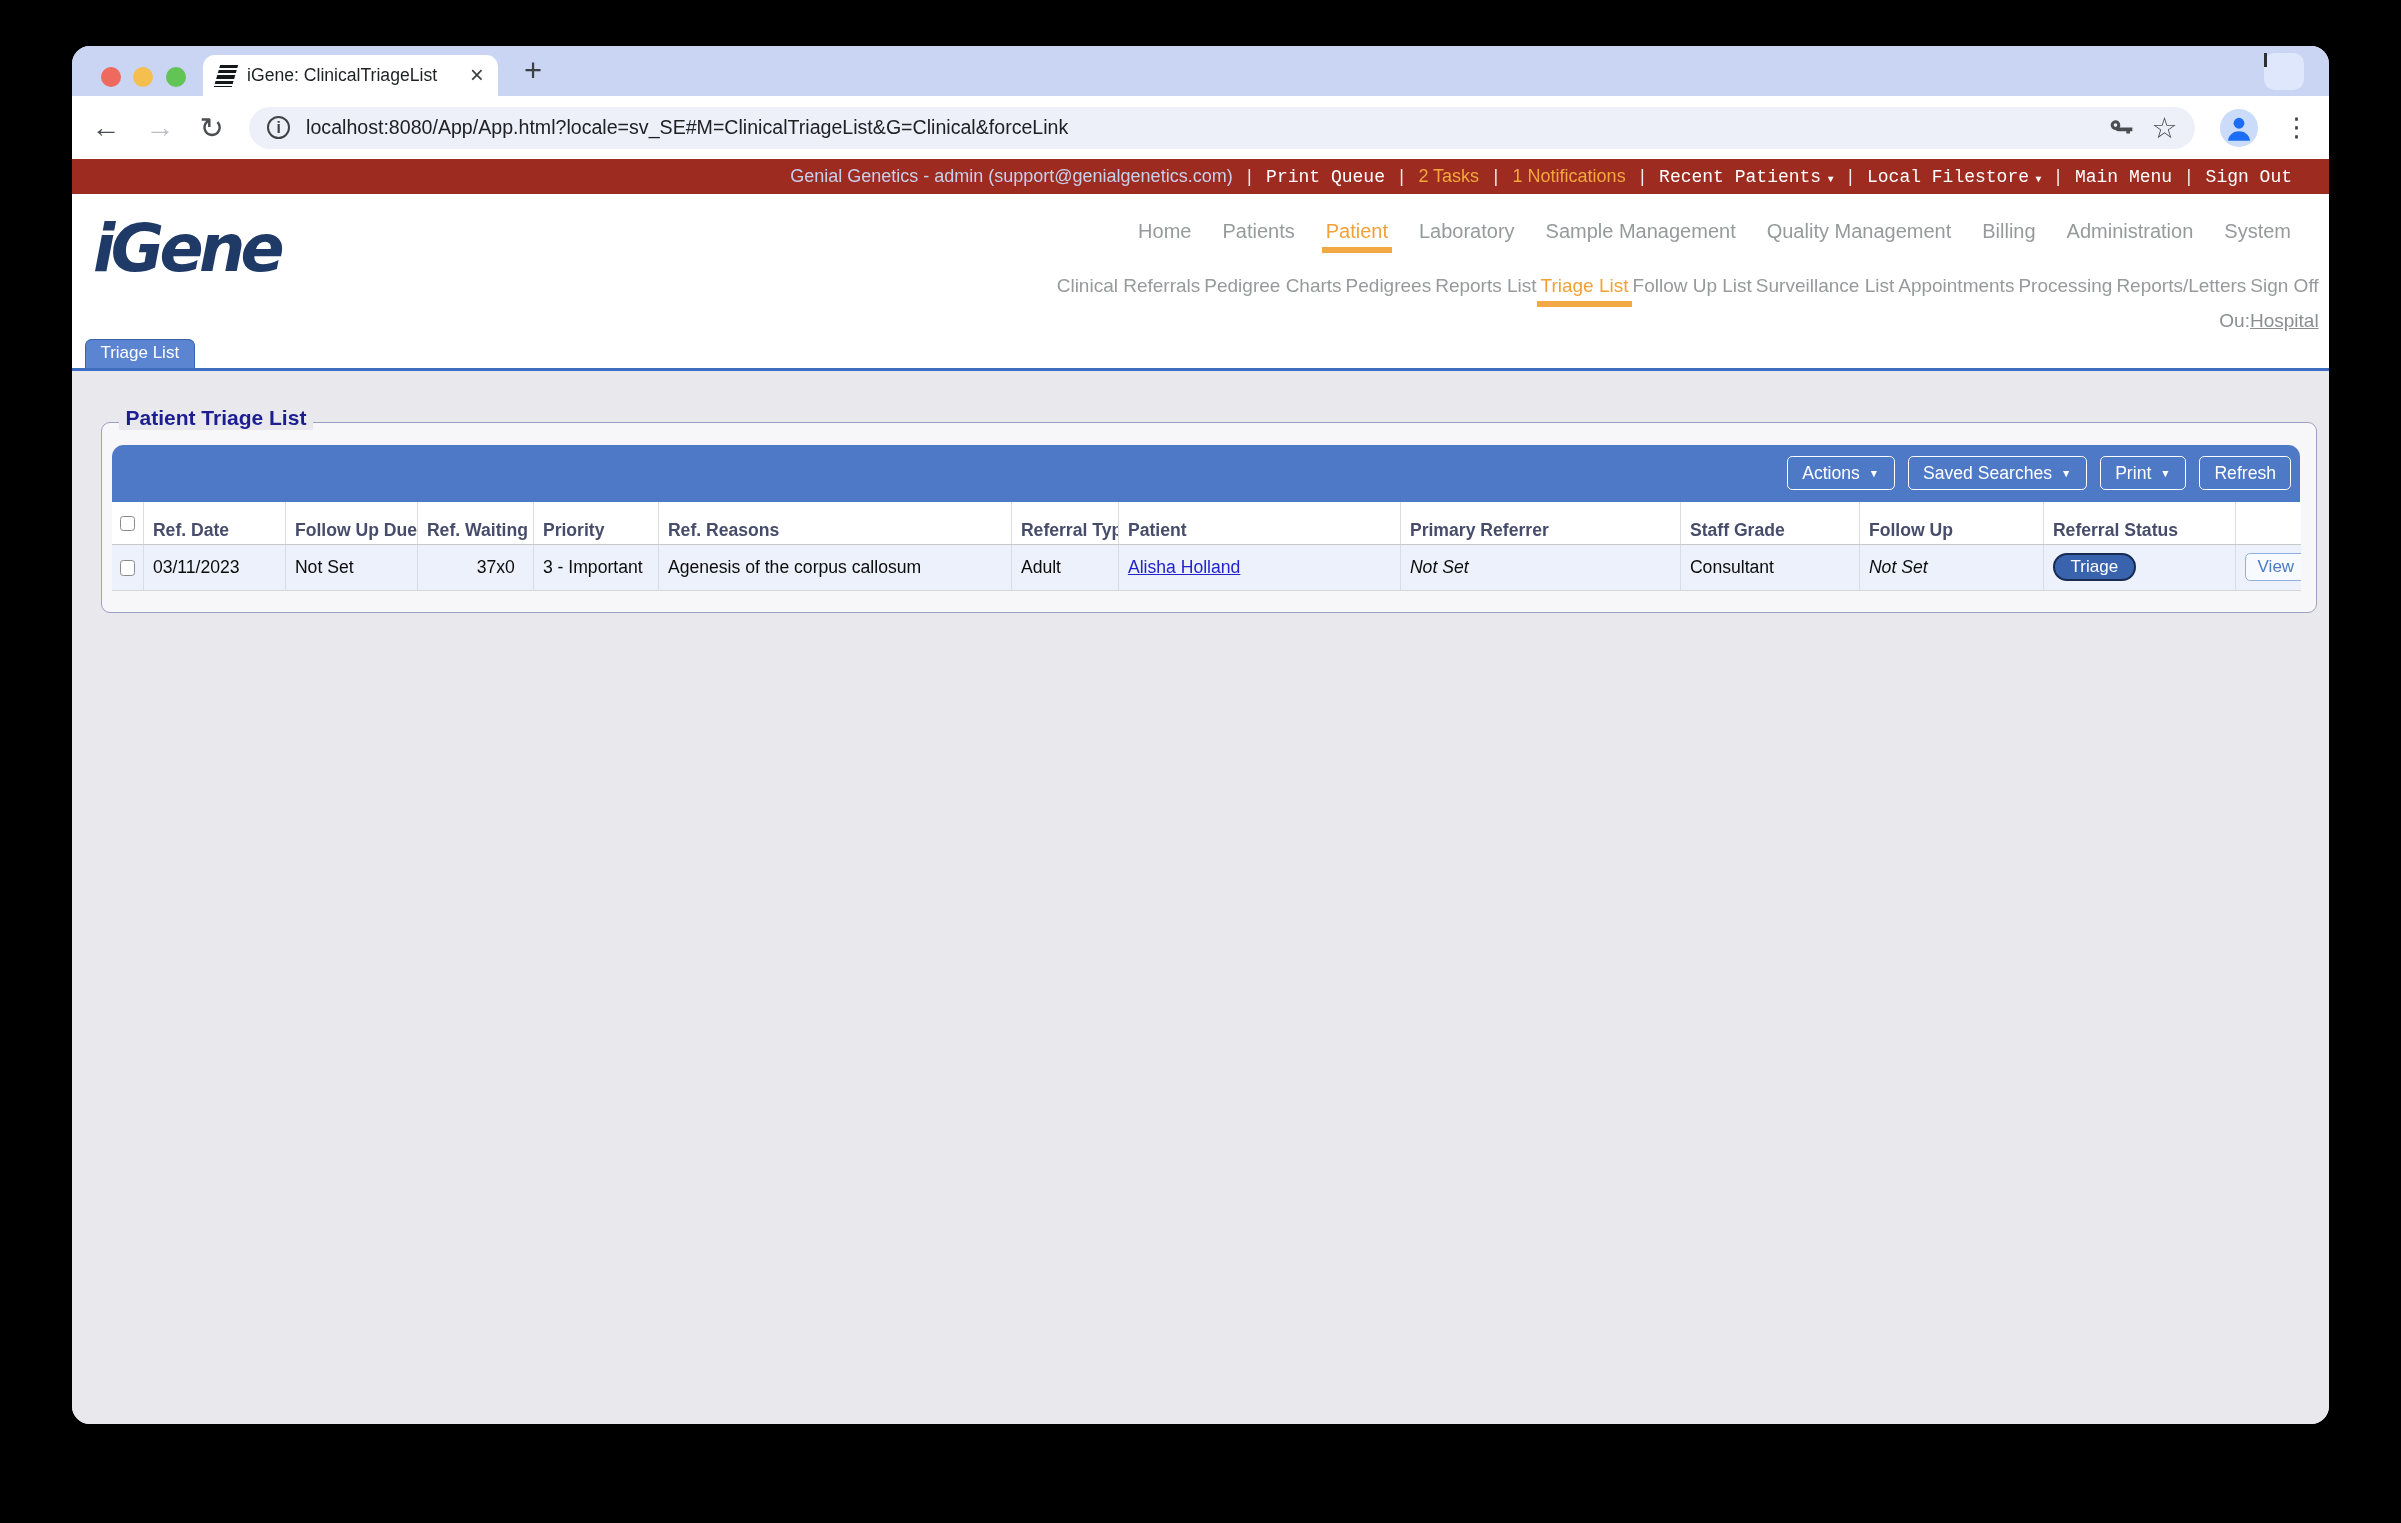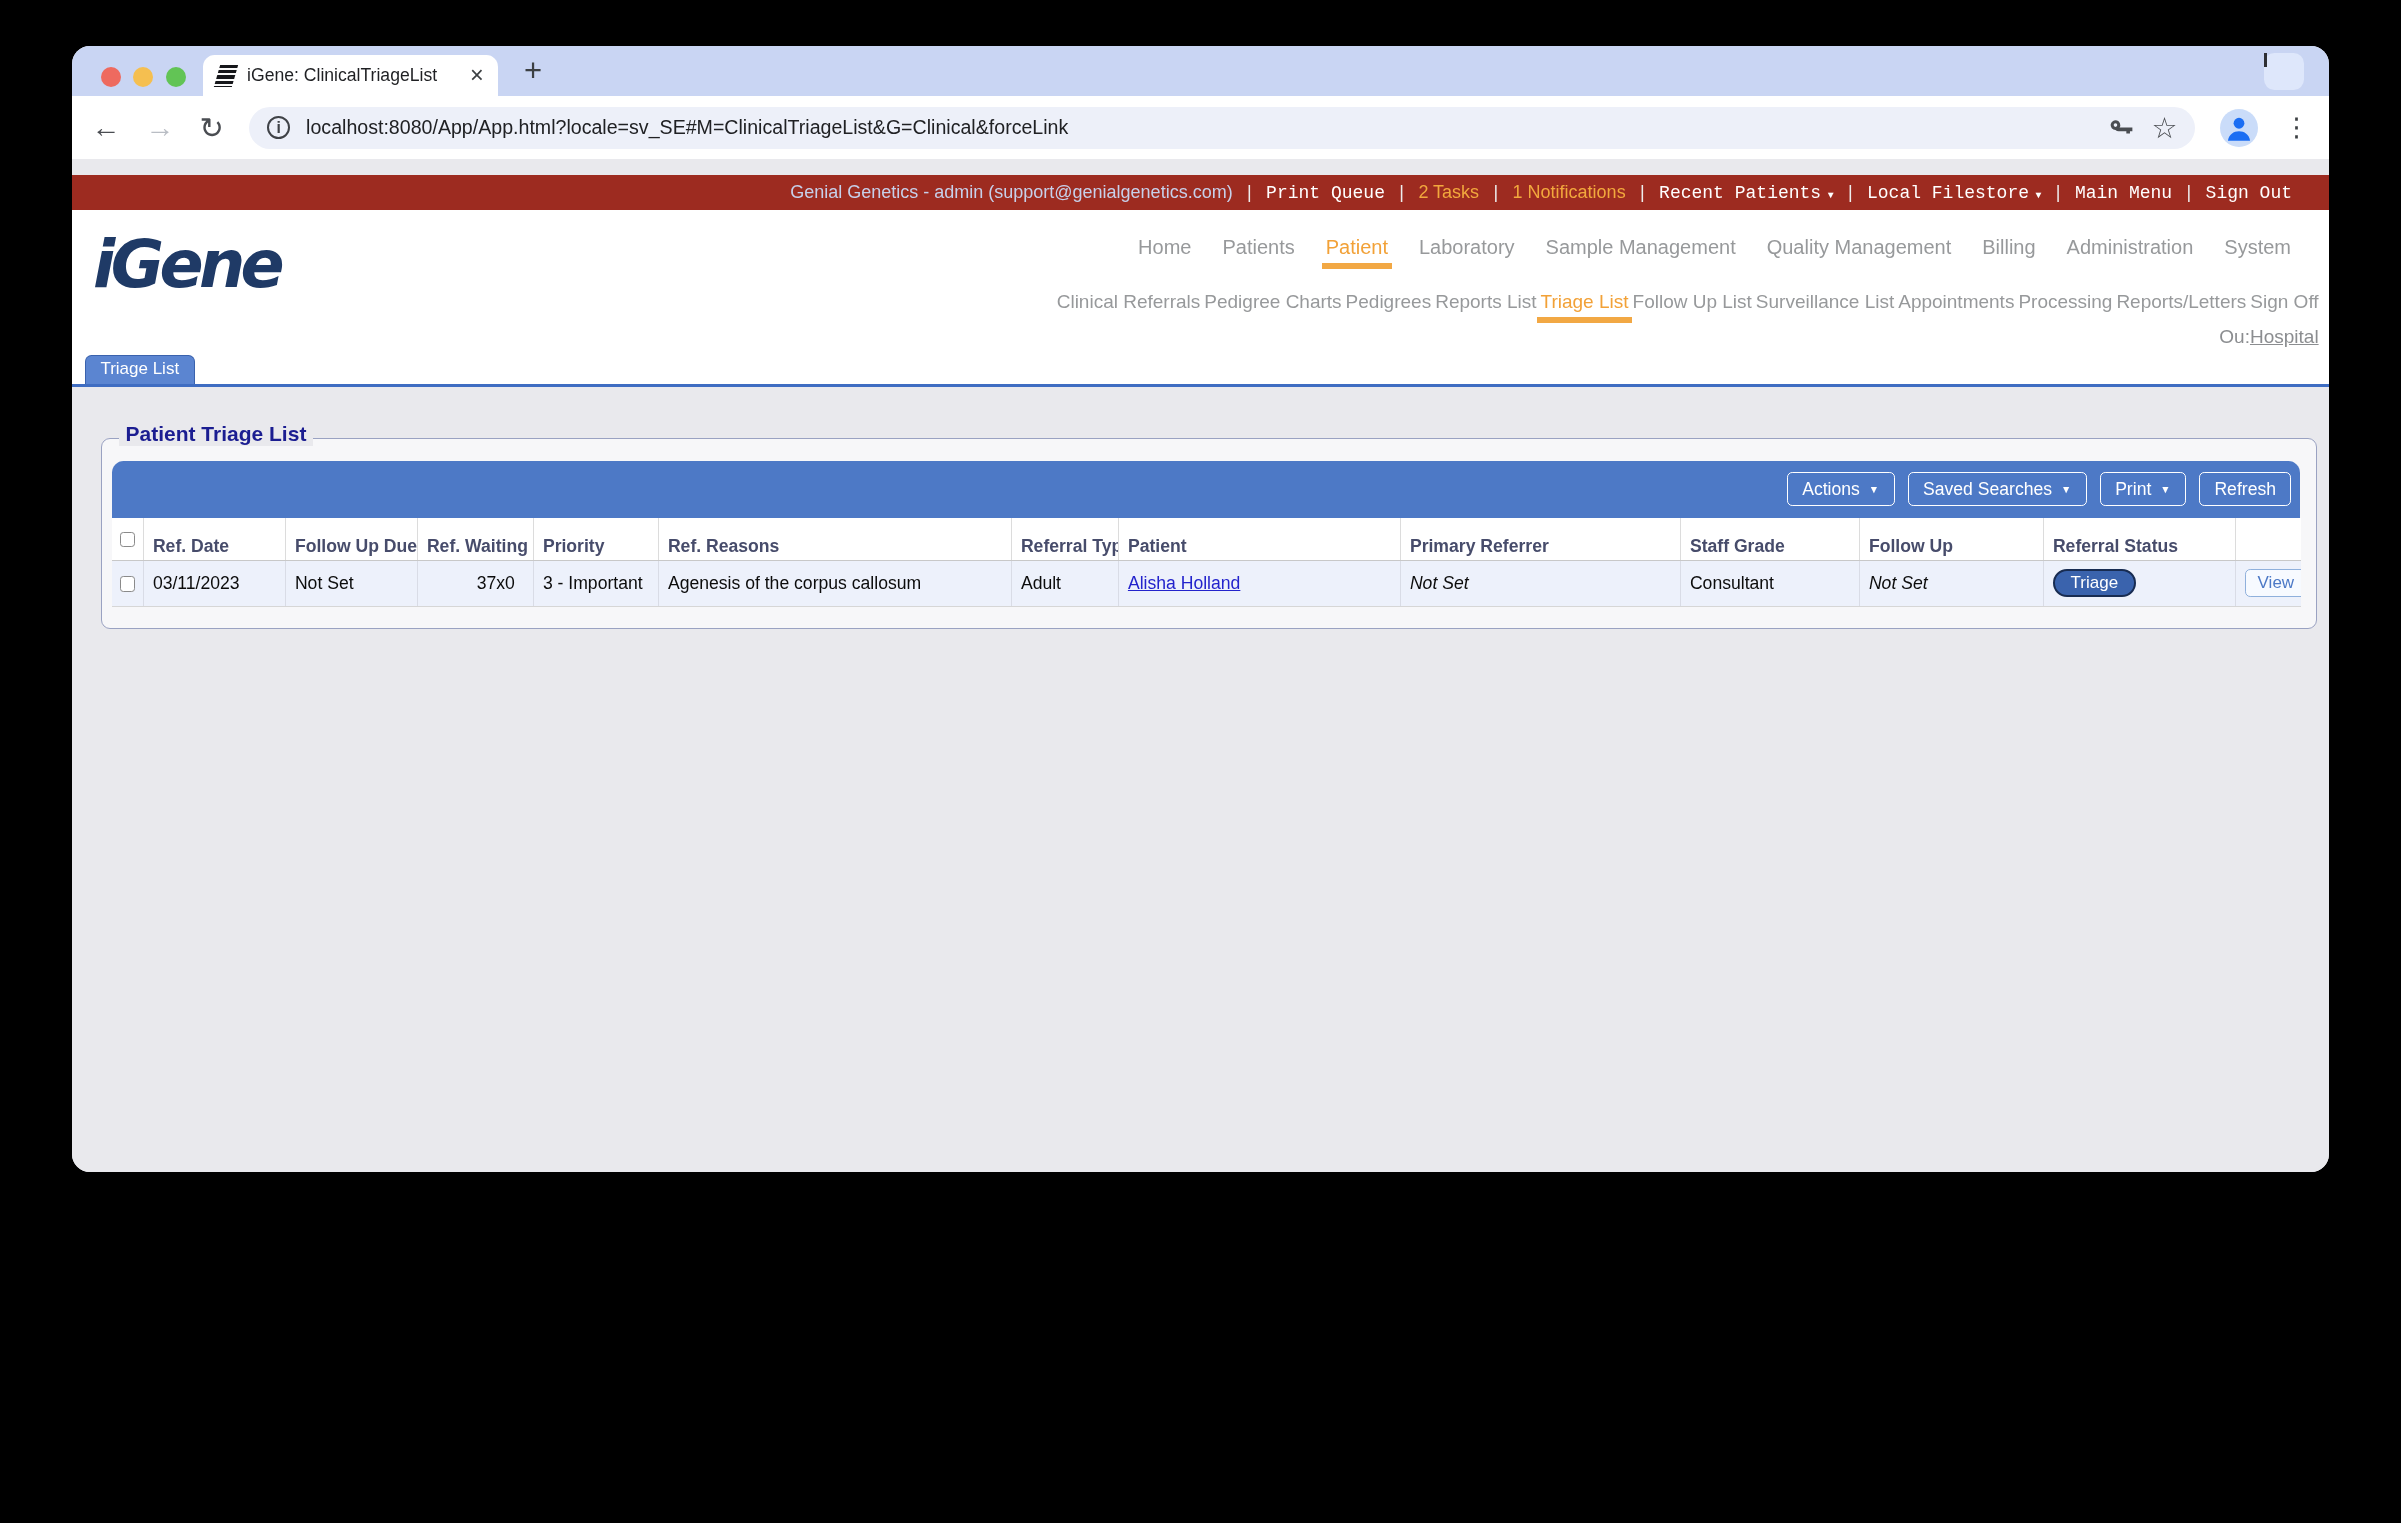--- a/index.html
+++ b/index.html
@@ -1,19 +1,19 @@
 <!DOCTYPE html>
 <html style="font-size:10.4px"><head>
 <meta charset="utf-8">
 <style>
   * { margin:0; padding:0; box-sizing:border-box; }
   html,body { width:2401px; height:1523px; background:#000; font-family:"Liberation Sans",sans-serif; }
   body { position:relative; overflow:hidden; }
 
-  .window { position:absolute; left:72px; top:46px; width:2257px; height:1126px;
+  .window { position:absolute; left:72px; top:46px; width:2257px; height:1378px;
             border-radius:18px; overflow:hidden; background:#e9e9ed; display:flex; flex-direction:column; }
 
   
   .tabstrip { height:50px; background:#c9d5f3; position:relative; flex:0 0 auto; }
   .lights { position:absolute; left:29px; top:21px; display:flex; gap:12.4px; }
   .light { width:20px; height:20px; border-radius:50%; }
   .light.red { background:#ee6a5f; } .light.yellow { background:#f5bf50; } .light.green { background:#62c455; }
   .chrome-tab { position:absolute; left:131px; top:9px; width:295px; height:41px; background:#fff;
                 border-radius:11.7px 11.7px 0 0; display:flex; align-items:center; padding:0 14.4px; gap:11.7px; }
   .favicon { width:18px; height:22px; background:repeating-linear-gradient(180deg,#15161a 0 3.3px,#fafafa 3.3px 5.2px);
@@ -35,21 +35,21 @@
                 font-size:15.7px; font-weight:bold; display:flex; align-items:center; justify-content:center; flex:0 0 auto; }
   .url-text { font-size:19.6px; color:#202124; white-space:nowrap; }
   .url-spacer { flex:1; }
   .star { font-size:29px; color:#4a4d52; }
   .avatar { width:38px; height:38px; border-radius:50%; background:#cadcf9; display:flex; align-items:center;
             justify-content:center; overflow:hidden; flex:0 0 auto; }
   .kebab { font-size:26px; color:#3c4043; letter-spacing:0; }
 
   
   .appbar { height:35px; background:#9d2b20; display:flex; align-items:center; justify-content:flex-end;
-            gap:14.4px; padding-right:37px; font-size:18px; flex:0 0 auto; white-space:nowrap;margin-top:16px; }
+            gap:14.4px; padding-right:37px; font-size:18px; flex:0 0 auto; white-space:nowrap; }
   .appbar .acct { color:#c7d0ea; }
   .appbar .sep { color:#eeeeee; }
   .appbar .white { color:#ffffff;font-family:Liberation Mono, monospace; }
   .appbar .orange { color:#f2a83d; }
   .caret-sm { font-size:9.8px; color:#fff; margin-left:6.5px; }
 
   
   .apphead { background:#fff; height:150px; position:relative; flex:0 0 auto; }
   .logo { position:absolute; left:21px; top:17px; font-family:"DejaVu Sans",sans-serif; font-style:italic;
           font-weight:bold; font-size:65px; letter-spacing:-4.6px; color:#1f3a66; }

